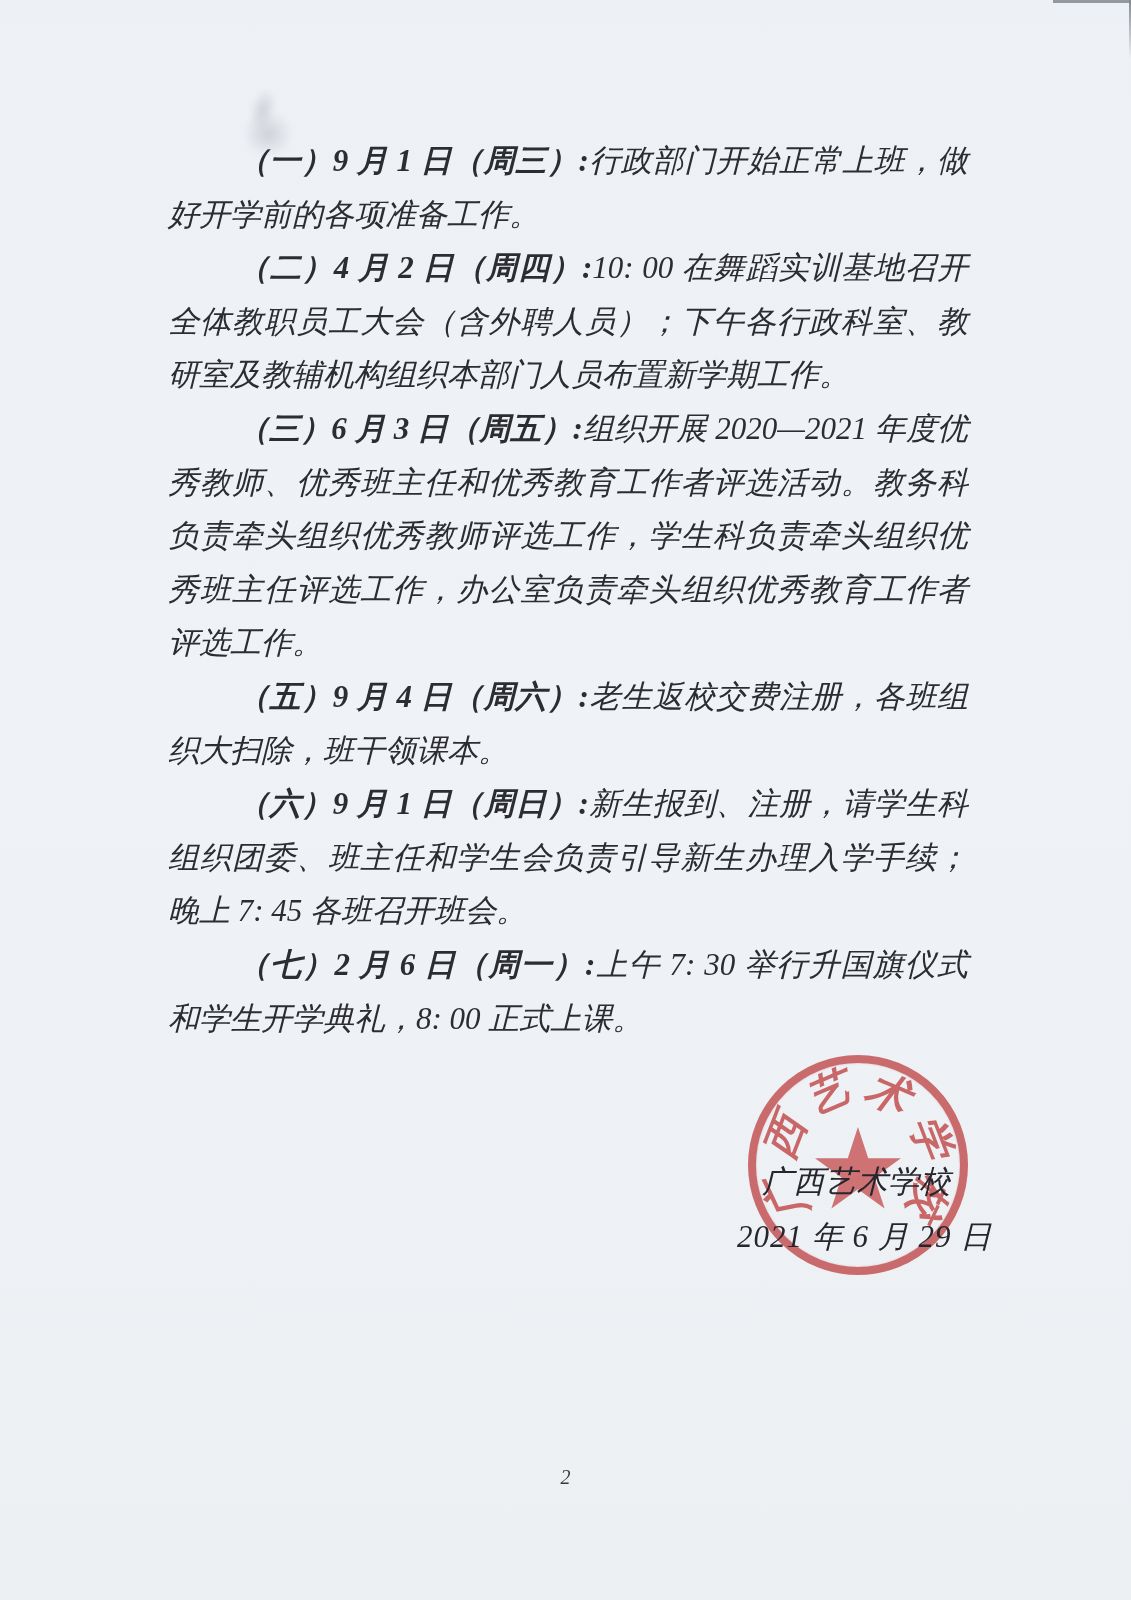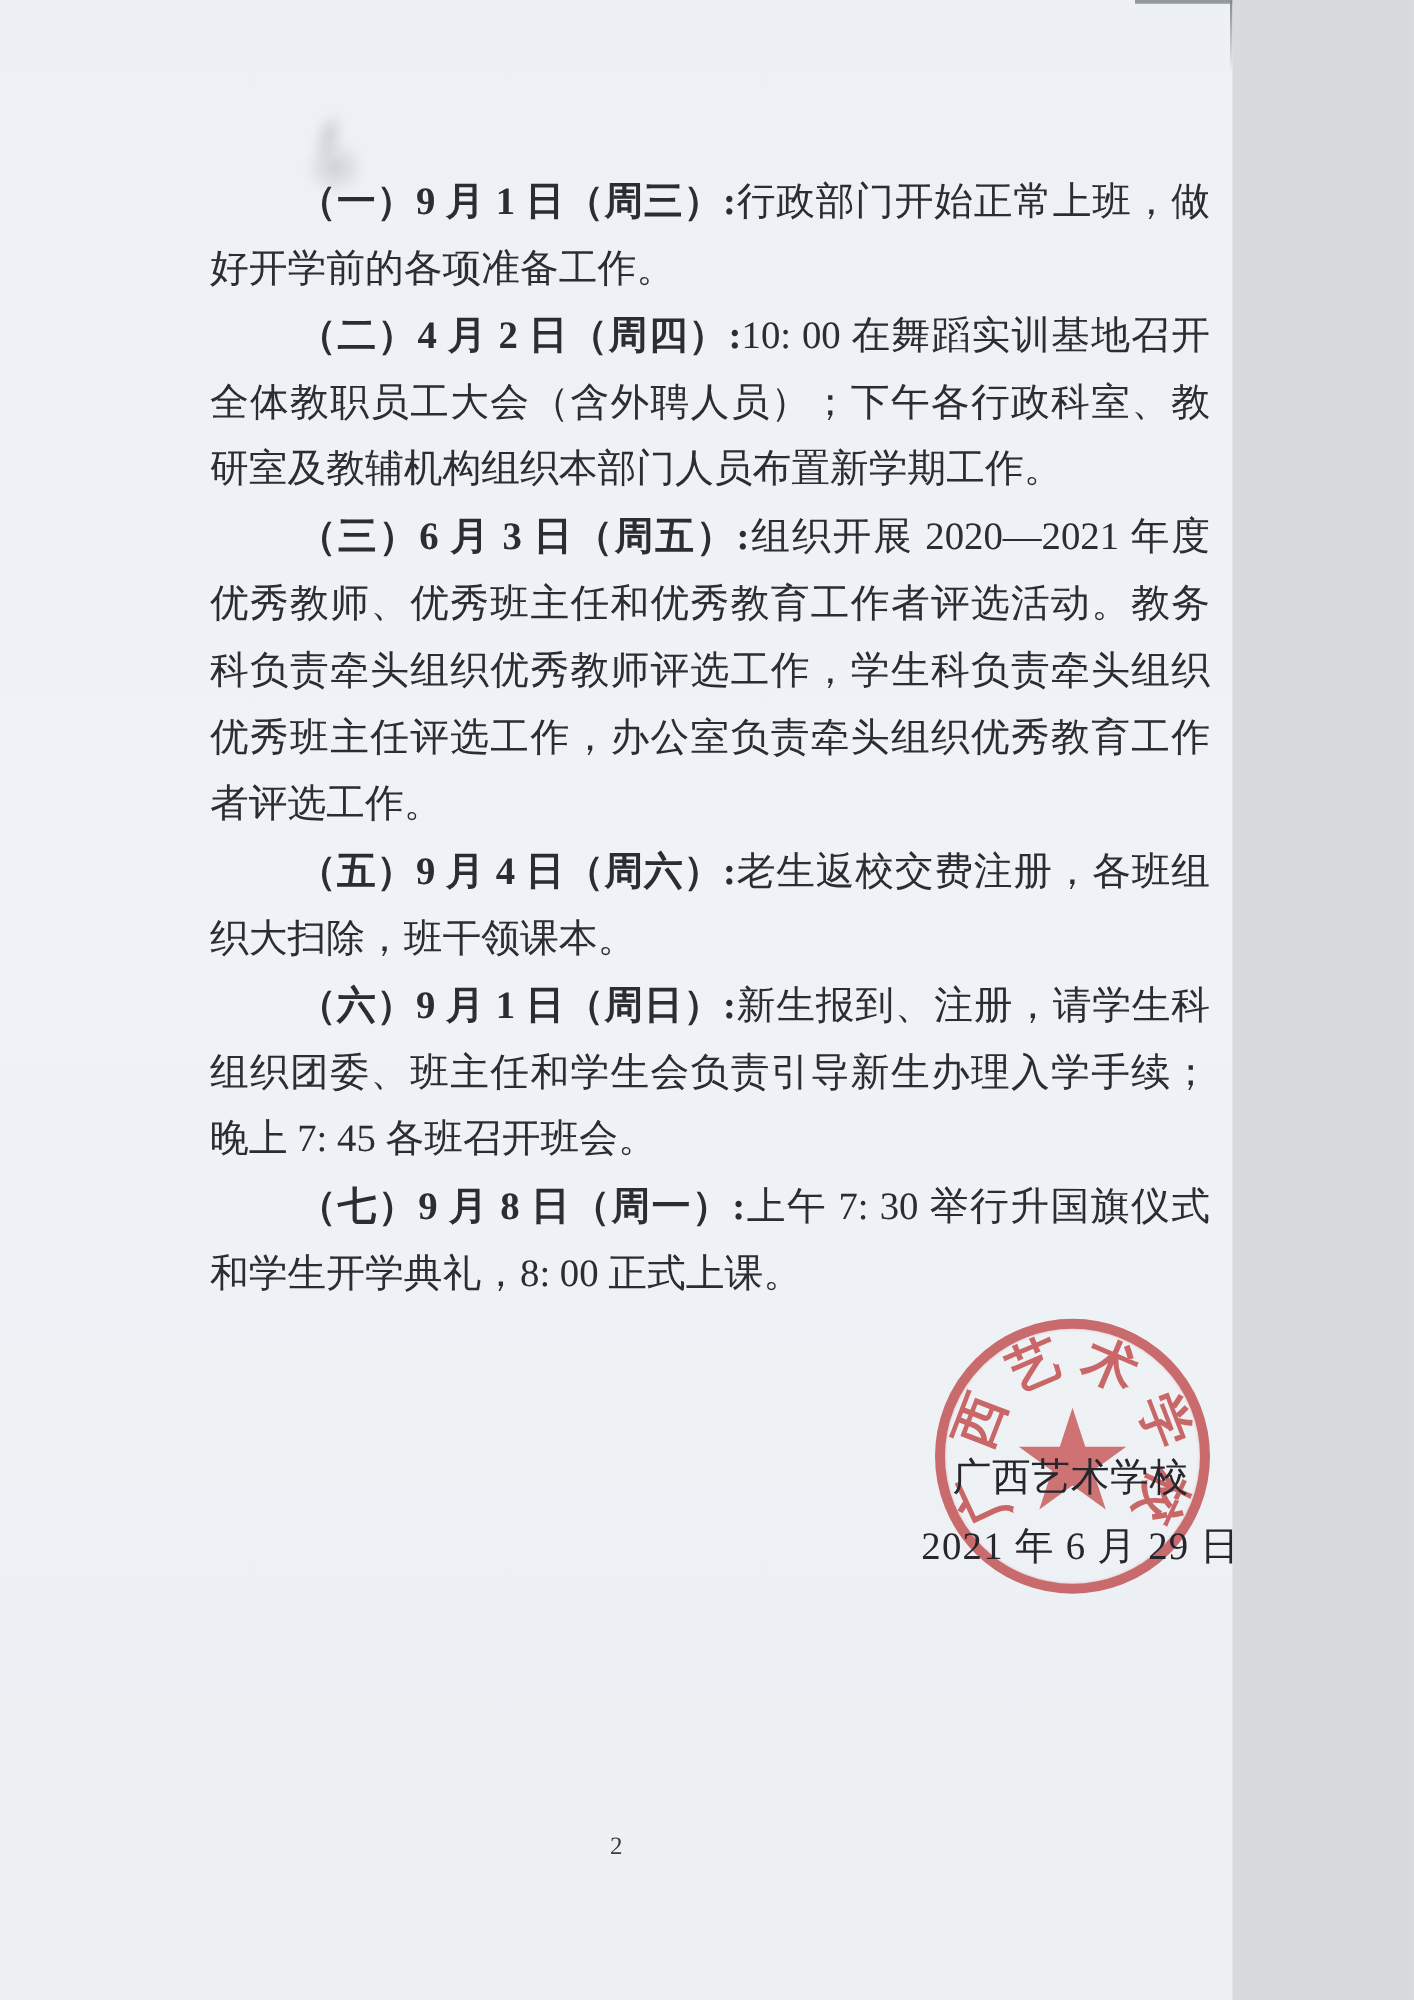--- a/index.html
+++ b/index.html
@@ -1,21 +1,22 @@
 <!DOCTYPE html>
 <html><head>
 <meta charset="utf-8">
 <style>
   html,body{margin:0;padding:0;background:#d8dbde;}
   .page{
     position:relative;
-    width:986px;height:1600px;
+    width:1131px;height:1600px;
     background:linear-gradient(180deg,#edf0f4 0%,#eff2f6 45%,#edf0f3 100%);
     overflow:hidden;
     font-family:"Liberation Serif","DejaVu Serif",serif;
+    font-style:italic;
   }
   
   .edge-top{position:absolute;top:0;right:0;width:78px;height:3px;background:#84898f;opacity:.85;}
   .edge-right{position:absolute;top:0;right:0;width:2px;height:58px;
     background:linear-gradient(180deg,#84898f,rgba(132,137,143,0));}
   .smudge{position:absolute;border-radius:50%;pointer-events:none;}
   .smudge.s1{left:250px;top:88px;width:26px;height:42px;
     background:radial-gradient(ellipse at center,rgba(138,144,156,.30),rgba(138,144,156,0) 70%);
     filter:blur(2px);transform:rotate(18deg);}
   .smudge.s2{left:244px;top:112px;width:48px;height:44px;
@@ -80,21 +81,21 @@
     <p><span class="prefix">（一）9 月 1 日（周三）:</span><span class="ptext">行政部门开始正常上班，做好开学前的各项准备工作。</span></p>
 
     <p><span class="prefix">（二）4 月 2 日（周四）:</span><span class="ptext">10: 00 在舞蹈实训基地召开全体教职员工大会（含外聘人员）；下午各行政科室、教研室及教辅机构组织本部门人员布置新学期工作。</span></p>
 
     <p><span class="prefix">（三）6 月 3 日（周五）:</span><span class="ptext">组织开展 2020—2021 年度优秀教师、优秀班主任和优秀教育工作者评选活动。教务科负责牵头组织优秀教师评选工作，学生科负责牵头组织优秀班主任评选工作，办公室负责牵头组织优秀教育工作者评选工作。</span></p>
 
     <p><span class="prefix">（五）9 月 4 日（周六）:</span><span class="ptext">老生返校交费注册，各班组织大扫除，班干领课本。</span></p>
 
     <p><span class="prefix">（六）9 月 1 日（周日）:</span><span class="ptext">新生报到、注册，请学生科组织团委、班主任和学生会负责引导新生办理入学手续；晚上 7: 45 各班召开班会。</span></p>
 
-    <p><span class="prefix">（七）9 月 8 日（周一）:</span><span class="ptext">上午 7: 30 举行升国旗仪式和学生开学典礼，8: 00 正式上课。</span></p>
+    <p><span class="prefix">（七）2 月 6 日（周一）:</span><span class="ptext">上午 7: 30 举行升国旗仪式和学生开学典礼，8: 00 正式上课。</span></p>
   </div>
 
   <div class="seal">
     <div class="seal-ring"></div>
     <span class="seal-star">★</span>
 
   <span class="seal-char" style="left: 41.308px; top: 144.964px; transform: translate(-50%, -50%) rotate(-115deg);">广</span>
       <span class="seal-char" style="left: 39.1807px; top: 84.0473px; transform: translate(-50%, -50%) rotate(-69deg);">西</span>
       <span class="seal-char" style="left: 81.523px; top: 40.2006px; transform: translate(-50%, -50%) rotate(-23deg);">艺</span>
       <span class="seal-char" style="left: 142.477px; top: 40.2006px; transform: translate(-50%, -50%) rotate(23deg);">术</span>

